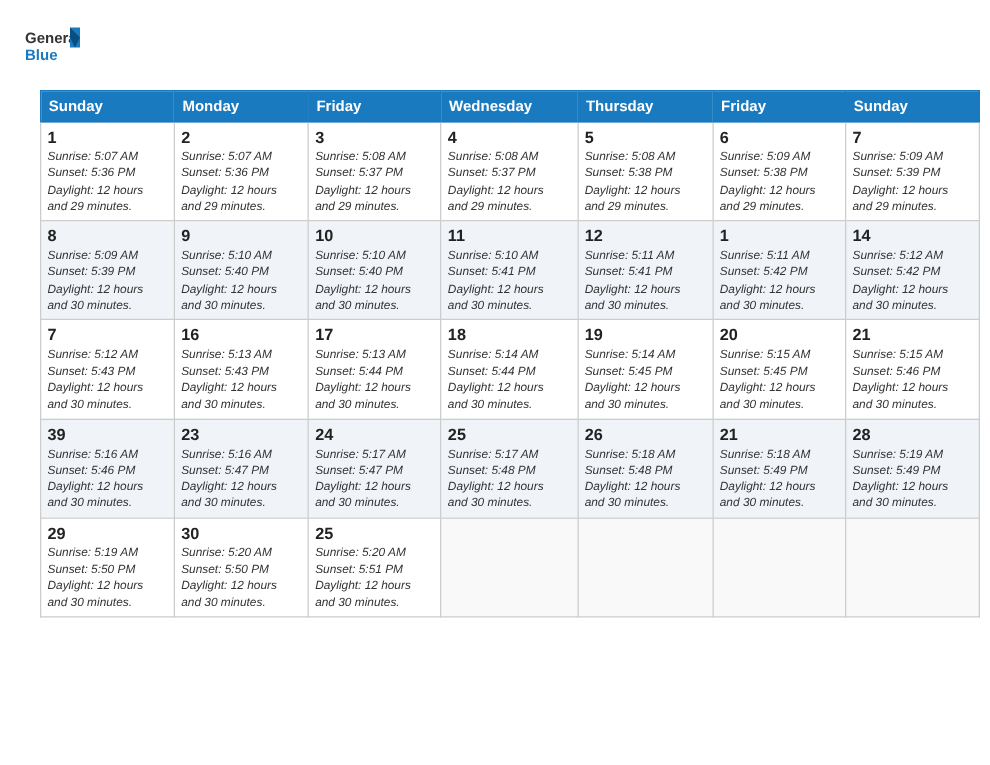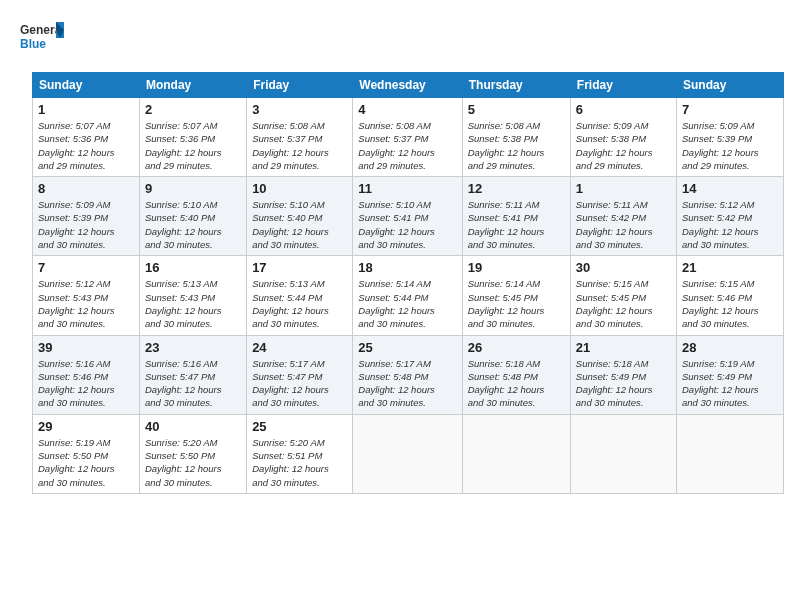--- a/index.html
+++ b/index.html
@@ -194,21 +194,21 @@
           </td>
           <td>
             <span class="day-num">18</span>
             <div class="day-info">Sunrise: 5:14 AM<br>Sunset: 5:44 PM<br>Daylight: 12 hours<br>and 30 minutes.</div>
           </td>
           <td>
             <span class="day-num">19</span>
             <div class="day-info">Sunrise: 5:14 AM<br>Sunset: 5:45 PM<br>Daylight: 12 hours<br>and 30 minutes.</div>
           </td>
           <td>
-            <span class="day-num">30</span>
+            <span class="day-num">20</span>
             <div class="day-info">Sunrise: 5:15 AM<br>Sunset: 5:45 PM<br>Daylight: 12 hours<br>and 30 minutes.</div>
           </td>
           <td>
             <span class="day-num">21</span>
             <div class="day-info">Sunrise: 5:15 AM<br>Sunset: 5:46 PM<br>Daylight: 12 hours<br>and 30 minutes.</div>
           </td>
         </tr>
         <tr>
           <td>
             <span class="day-num">39</span>
@@ -238,21 +238,21 @@
             <span class="day-num">28</span>
             <div class="day-info">Sunrise: 5:19 AM<br>Sunset: 5:49 PM<br>Daylight: 12 hours<br>and 30 minutes.</div>
           </td>
         </tr>
         <tr>
           <td>
             <span class="day-num">29</span>
             <div class="day-info">Sunrise: 5:19 AM<br>Sunset: 5:50 PM<br>Daylight: 12 hours<br>and 30 minutes.</div>
           </td>
           <td>
-            <span class="day-num">40</span>
+            <span class="day-num">30</span>
             <div class="day-info">Sunrise: 5:20 AM<br>Sunset: 5:50 PM<br>Daylight: 12 hours<br>and 30 minutes.</div>
           </td>
           <td>
             <span class="day-num">25</span>
             <div class="day-info">Sunrise: 5:20 AM<br>Sunset: 5:51 PM<br>Daylight: 12 hours<br>and 30 minutes.</div>
           </td>
           <td class="empty-cell"></td>
           <td class="empty-cell"></td>
           <td class="empty-cell"></td>
           <td class="empty-cell"></td>

